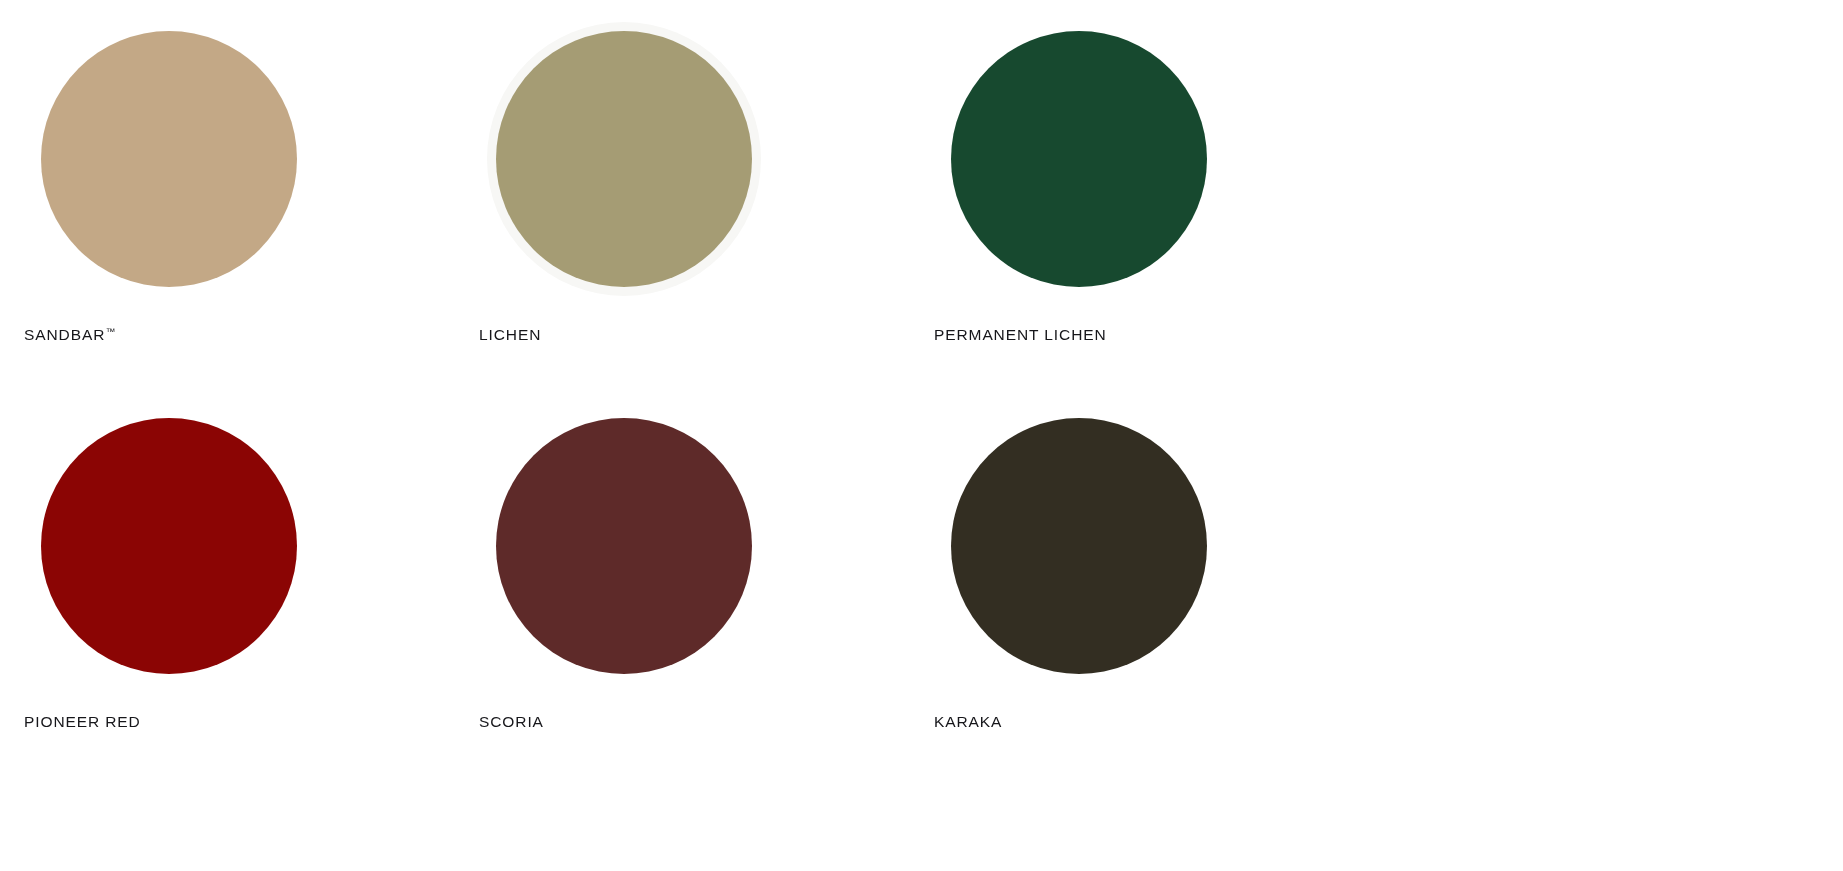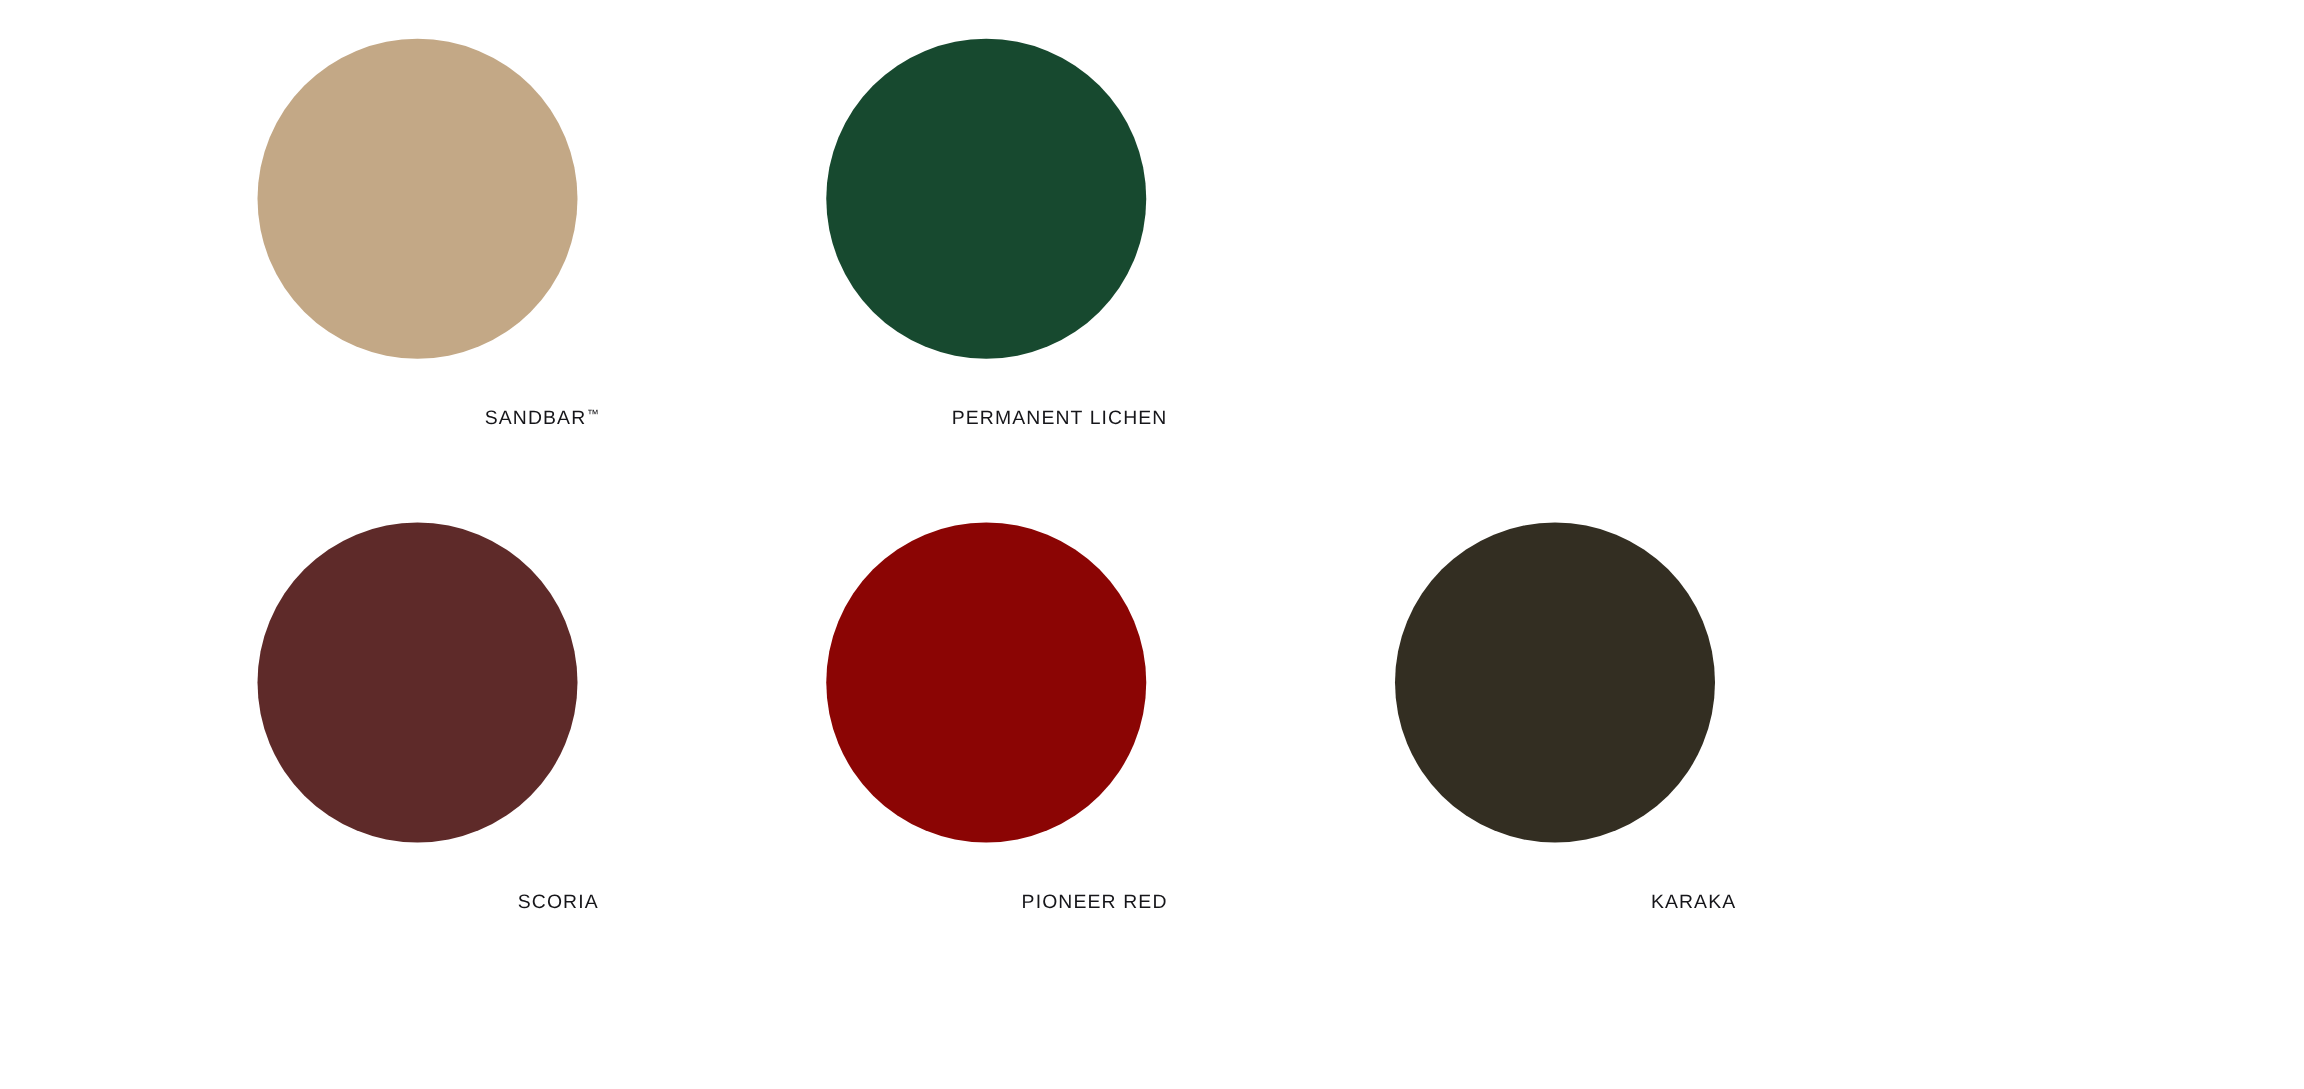--- a/index.html
+++ b/index.html
@@ -39,21 +39,21 @@
   }
 
   .swatch-row.row-bottom {
     padding-top: 56px;
   }
 
   .swatch-cell {
     width: 455px;
     display: flex;
     flex-direction: column;
-    align-items: flex-end;
+    align-items: flex-start;
   }
 
   .swatch-disc-wrap {
     width: 290px;
     height: 290px;
     display: flex;
     align-items: center;
     justify-content: center;
   }
 
@@ -98,45 +98,51 @@
 
   <div class="swatch-row row-top">
 
     <div class="swatch-cell">
       <div class="swatch-disc-wrap">
         <div class="swatch-disc" style="background-color: rgb(195, 168, 134);"></div>
       </div>
       <div class="swatch-label" style="color: rgb(22, 22, 26);"><span>SANDBAR</span><span class="mark-tm">™</span></div>
     </div>
 
+    <div class="swatch-cell">
+      <div class="swatch-disc-wrap">
+        <div class="swatch-disc has-halo" style="background-color: rgb(165, 156, 116);"></div>
+      </div>
+      <div class="swatch-label" style="color: rgb(22, 22, 26);"><span>LICHEN</span></div>
+    </div>
 
 
     <div class="swatch-cell">
       <div class="swatch-disc-wrap">
         <div class="swatch-disc" style="background-color: rgb(23, 73, 47);"></div>
       </div>
       <div class="swatch-label" style="color: rgb(22, 22, 26);"><span>PERMANENT LICHEN</span></div>
     </div>
 
   </div>
 
   <div class="swatch-row row-bottom">
 
     <div class="swatch-cell">
       <div class="swatch-disc-wrap">
-        <div class="swatch-disc" style="background-color: rgb(94, 42, 41);"></div>
+        <div class="swatch-disc" style="background-color: rgb(139, 5, 4);"></div>
       </div>
-      <div class="swatch-label" style="color: rgb(22, 22, 26);"><span>SCORIA</span></div>
+      <div class="swatch-label" style="color: rgb(22, 22, 26);"><span>PIONEER RED</span></div>
     </div>
 
     <div class="swatch-cell">
       <div class="swatch-disc-wrap">
-        <div class="swatch-disc" style="background-color: rgb(139, 5, 4);"></div>
+        <div class="swatch-disc" style="background-color: rgb(94, 42, 41);"></div>
       </div>
-      <div class="swatch-label" style="color: rgb(22, 22, 26);"><span>PIONEER RED</span></div>
+      <div class="swatch-label" style="color: rgb(22, 22, 26);"><span>SCORIA</span></div>
     </div>
 
 
     <div class="swatch-cell">
       <div class="swatch-disc-wrap">
         <div class="swatch-disc" style="background-color: rgb(51, 46, 34);"></div>
       </div>
       <div class="swatch-label" style="color: rgb(22, 22, 26);"><span>KARAKA</span></div>
     </div>
 

